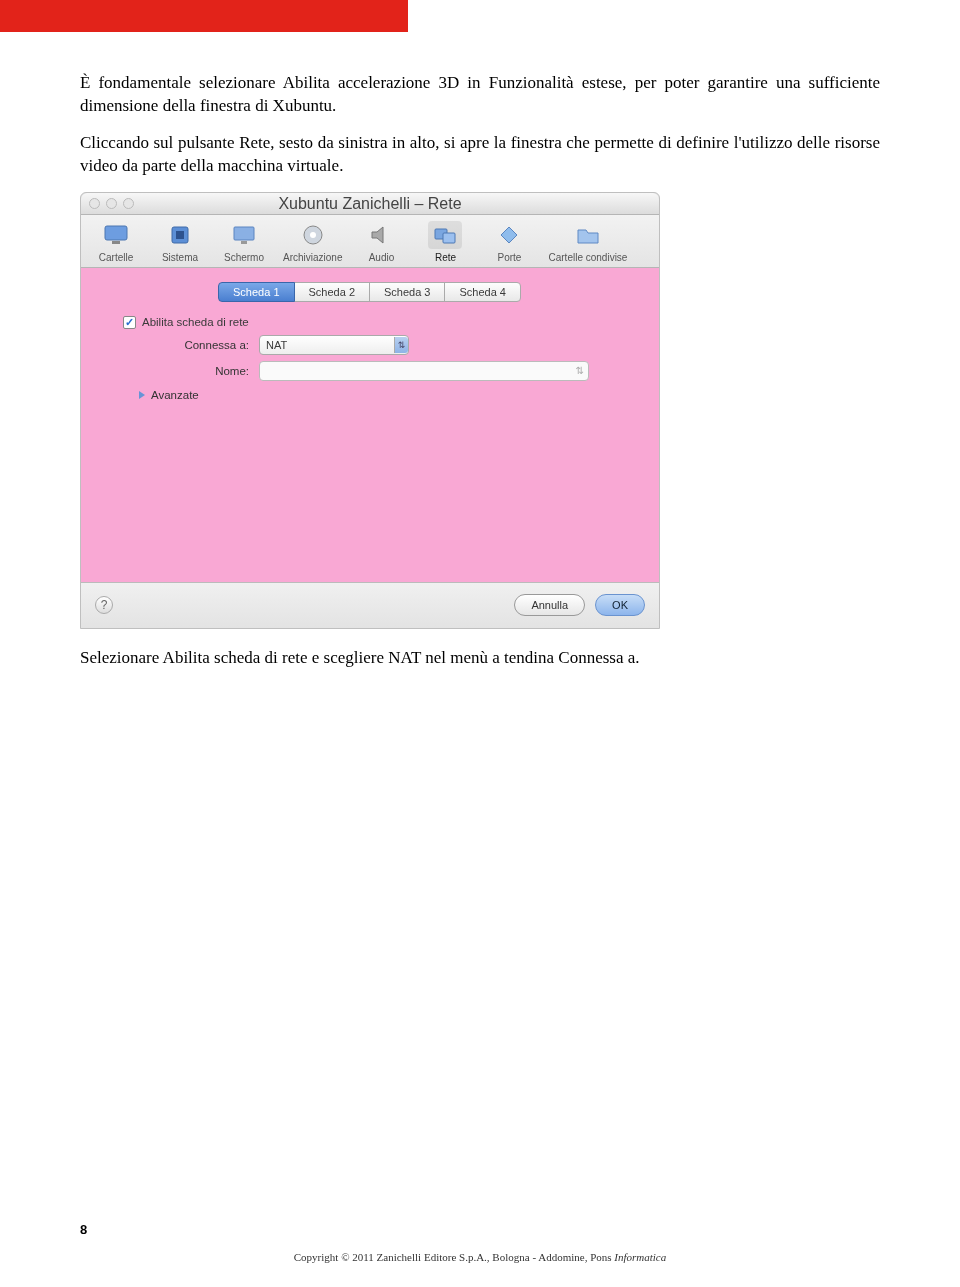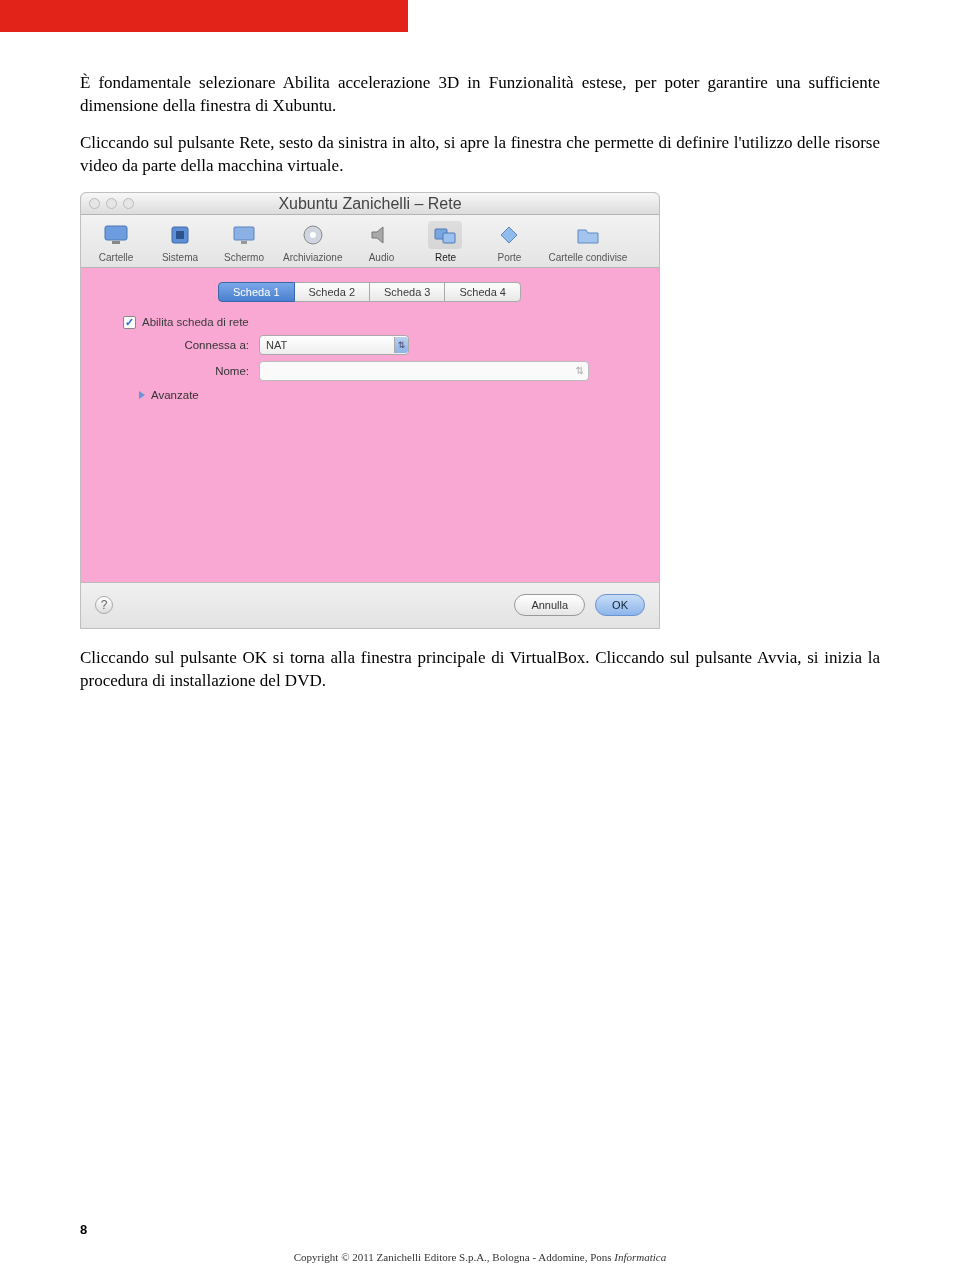--- a/index.html
+++ b/index.html
@@ -316,23 +316,23 @@
         <div class="btn">
             <span>Annulla</span>
           </div>
         <div class="btn primary">
             <span>OK</span>
           </div>
       </div>
     </div>
   </div>
 
-
   <p class="para">
-    <span>Cliccando sul pulsante </span><span class="bold">OK</span><span> si torna alla finestra principale di VirtualBox. Cliccando sul pulsante </span><span class="bold">Avvia</span><span>, si inizia la procedura di installazione del DVD.</span>
+    <span>Selezionare </span><span class="bold">Abilita scheda di rete</span><span> e scegliere </span><span class="bold">NAT</span><span> nel menù a tendina </span><span class="bold">Connessa a</span><span>.</span>
   </p>
+
 
 </div>
 
 <div class="pagenum">8</div>
 <div class="footer">
   <span>Copyright © 2011 Zanichelli Editore S.p.A., Bologna - Addomine, Pons </span><span class="italic">Informatica</span>
 </div>
 
 </body></html>

